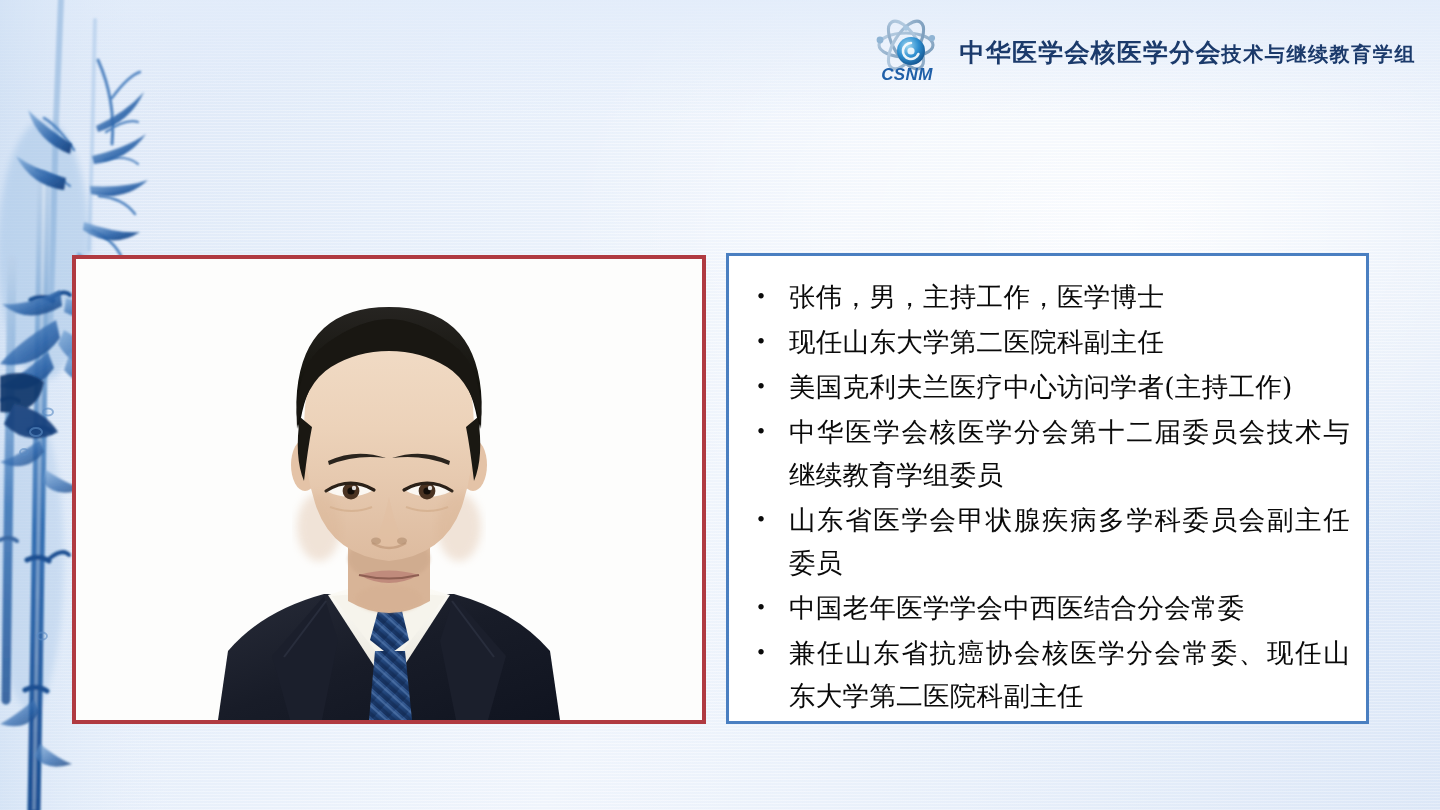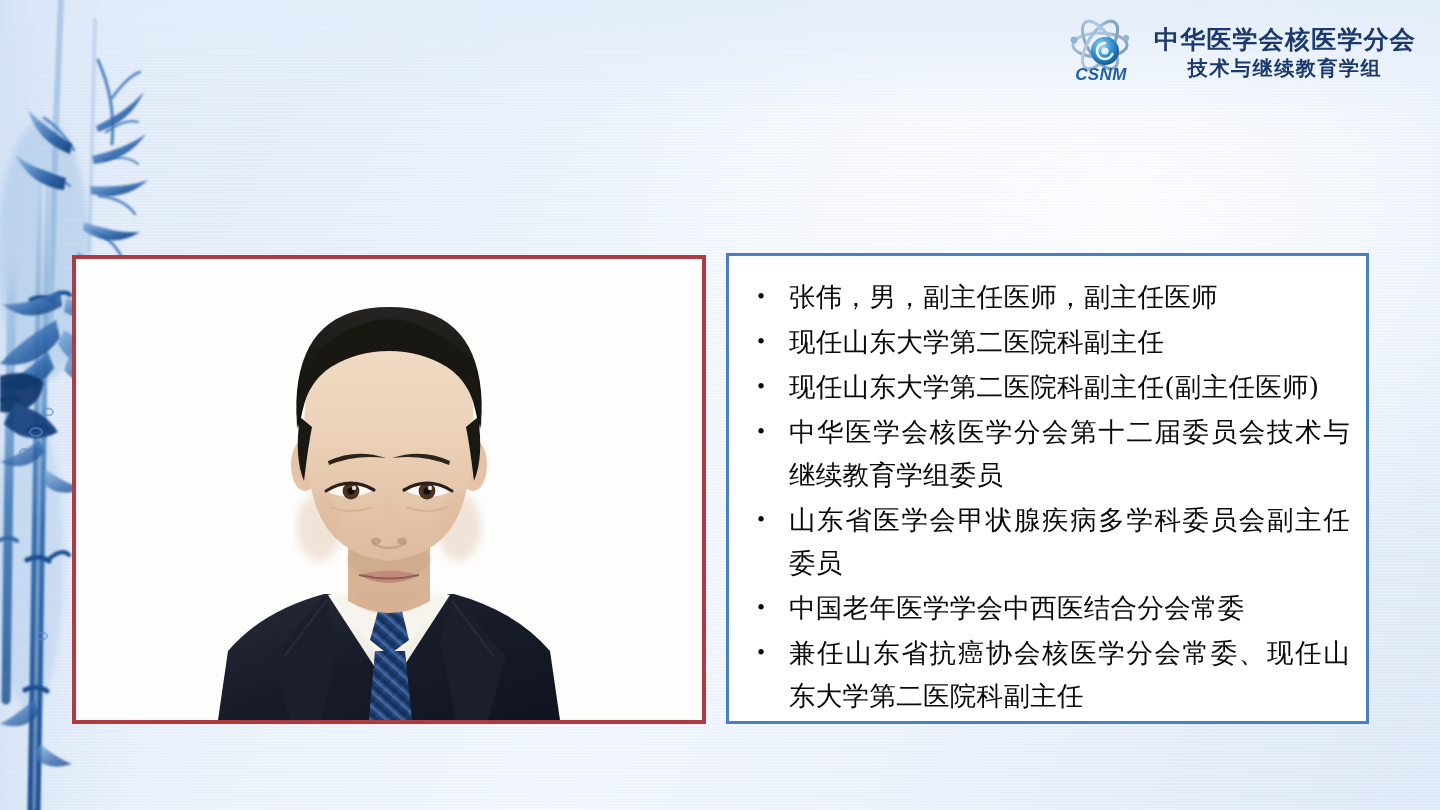--- a/index.html
+++ b/index.html
@@ -59,21 +59,20 @@
     position: absolute;
     right: 24px;
     top: 16px;
     display: flex;
     align-items: center;
     gap: 12px;
   }
   #logo-emblem { position: relative; width: 82px; height: 72px; flex: none; }
   #logo-text-group {
     display: flex;
-    flex-direction: column;
     align-items: center;
     line-height: 1.12;
   }
   .logo-line-1 {
     font-family: "Liberation Sans", sans-serif;
     font-size: 25px;
     font-weight: bold;
     color: #1b3a6b;
     letter-spacing: 1.2px;
     white-space: nowrap;
@@ -430,31 +429,31 @@
         <ellipse cx="383" cy="268" rx="22" ry="34" fill="#d9b494" opacity="0.35" filter="url(#softer)"></ellipse>
       </svg>
     </div>
   </div>
 
   <div id="bio-box">
     <ul id="bio-list">
 
       <li class="bio-item">
         <span class="bio-bullet">•</span>
-        <span class="bio-text">张伟，男，副主任医师，副主任医师</span>
+        <span class="bio-text">张伟，男，主持工作，医学博士</span>
       </li>
 
       <li class="bio-item">
         <span class="bio-bullet">•</span>
         <span class="bio-text">现任山东大学第二医院科副主任</span>
       </li>
 
       <li class="bio-item">
         <span class="bio-bullet">•</span>
-        <span class="bio-text">现任山东大学第二医院科副主任(副主任医师)</span>
+        <span class="bio-text">美国克利夫兰医疗中心访问学者(主持工作)</span>
       </li>
 
       <li class="bio-item">
         <span class="bio-bullet">•</span>
         <span class="bio-text">中华医学会核医学分会第十二届委员会技术与继续教育学组委员</span>
       </li>
 
       <li class="bio-item">
         <span class="bio-bullet">•</span>
         <span class="bio-text">山东省医学会甲状腺疾病多学科委员会副主任委员</span>

